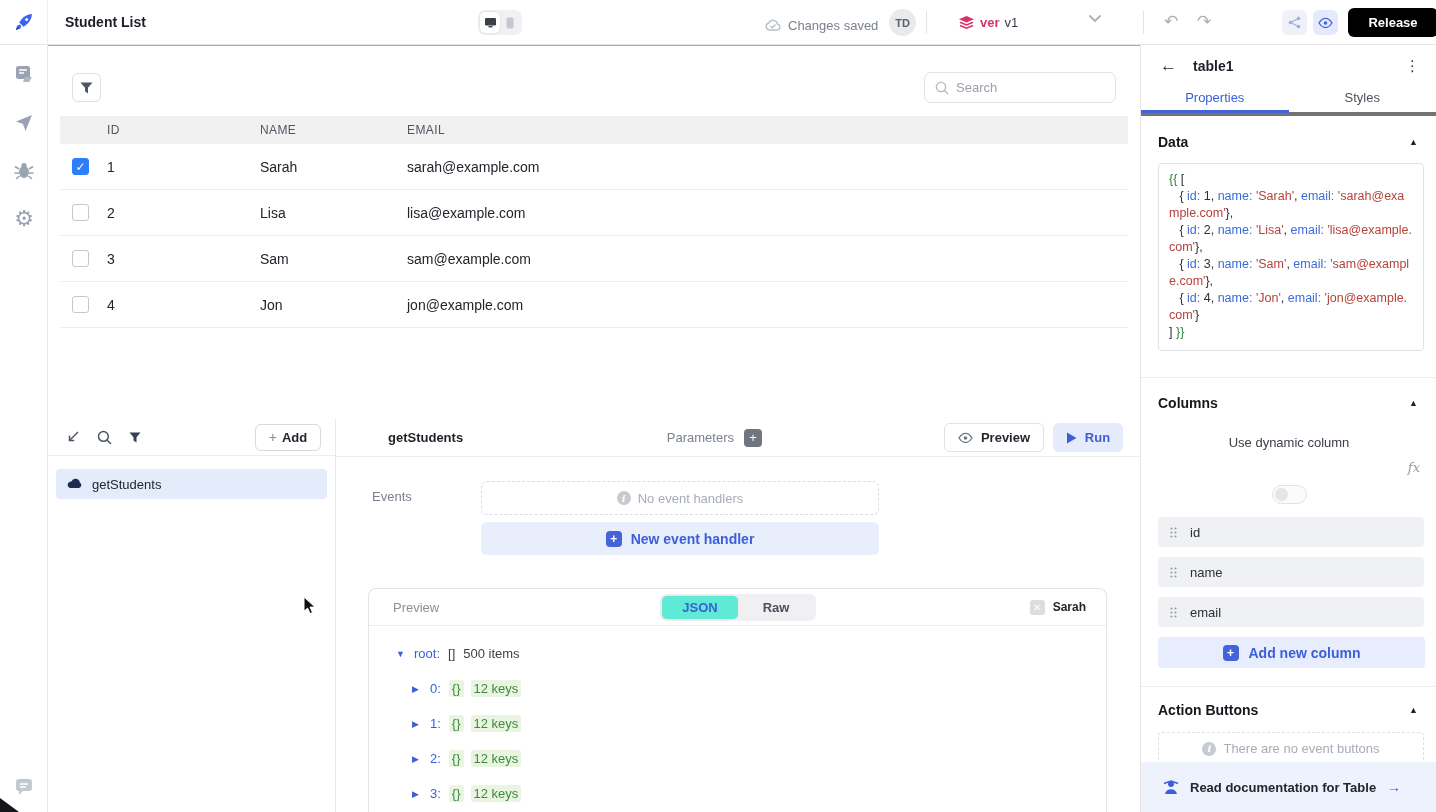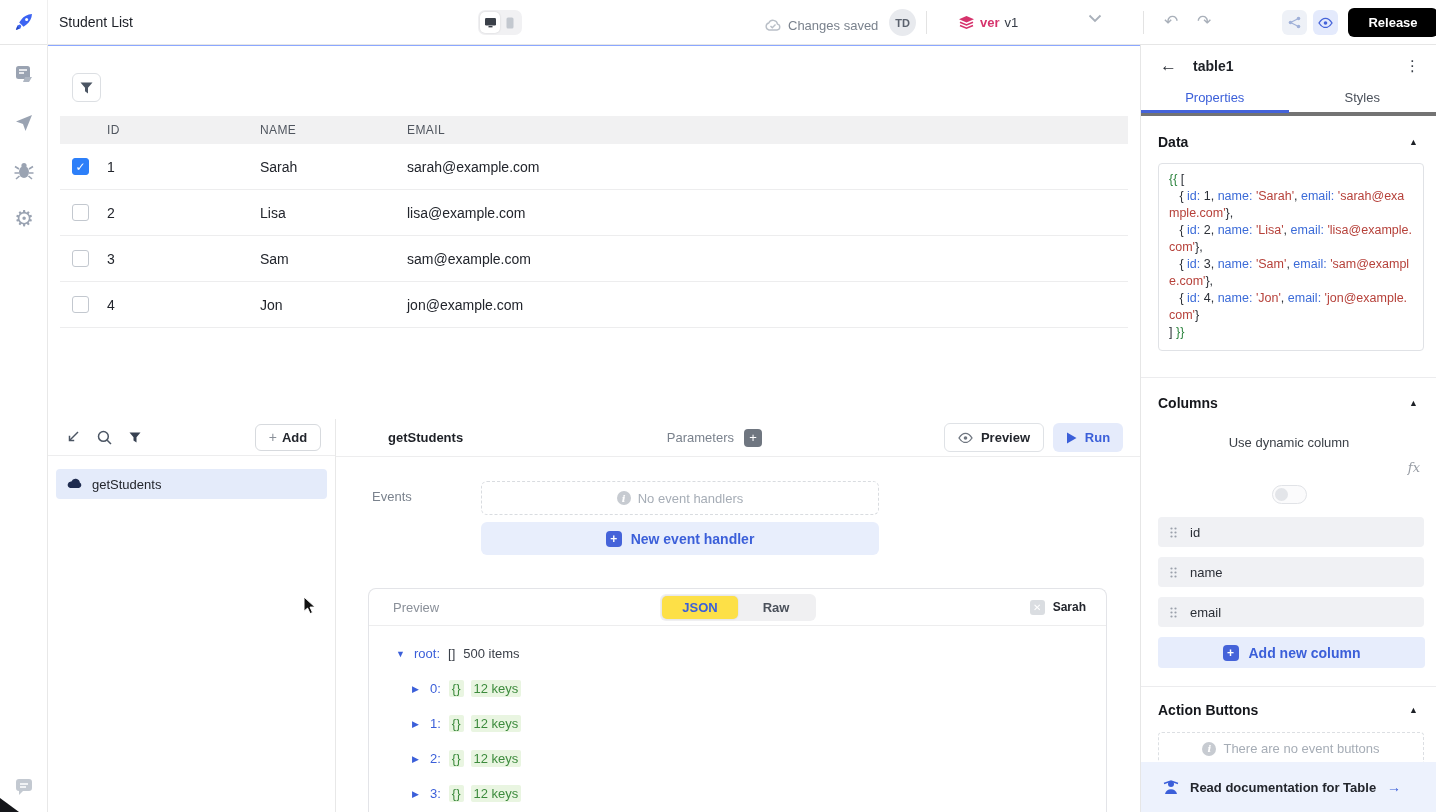--- a/index.html
+++ b/index.html
@@ -5,21 +5,21 @@
   * { margin:0; padding:0; box-sizing:border-box; }
   html,body { width:1436px; height:812px; overflow:hidden; background:#fff;
     font-family:"Liberation Sans","DejaVu Sans",sans-serif; color:#1f2430; }
   svg { display:block; }
 
   
   .topbar { position:absolute; left:0; top:0; width:1436px; height:45px; background:#fff;
     border-bottom:1px solid #e6e6e6; display:flex; align-items:center; z-index:5; }
   .logo-cell { width:48px; height:45px; display:flex; align-items:center; justify-content:center;
     border-right:1px solid #efefef; }
-  .app-title { font-size:14px; font-weight:400; margin-left:11px; color:#1c1f26; }
+  .app-title { font-size:14px; font-weight:700; margin-left:17px; color:#1c1f26; }
   .seg { position:absolute; left:478px; top:10px; width:44px; height:25px; background:#f1f1f3;
     border-radius:7px; display:flex; align-items:center; padding:2px; }
   .seg-cell { width:20px; height:21px; border-radius:5px; display:flex; align-items:center; justify-content:center; }
   .seg-cell.on { background:#fff; box-shadow:0 0 2px rgba(0,0,0,.15); }
   .status { position:absolute; left:764px; top:0; height:51px; display:flex; align-items:center; gap:7px;
     color:#7a828d; font-size:13px; }
   .avatar { position:absolute; left:889px; top:9px; width:27px; height:27px; border-radius:50%;
     background:#e8eaee; color:#5a616d; font-size:11px; font-weight:700; display:flex; align-items:center; justify-content:center; }
   .vsep { position:absolute; top:11px; width:1px; height:23px; background:#e3e3e3; }
   .vergrp { position:absolute; left:958px; top:0; height:44px; display:flex; align-items:center; gap:5px; font-size:13px; }
@@ -87,21 +87,21 @@
   .info-dot { width:14px; height:14px; border-radius:50%; background:#c7cbd1; color:#fff; font-size:10px;
     font-weight:700; display:flex; align-items:center; justify-content:center; font-family:"DejaVu Serif",serif; font-style:italic; }
   .pv-box { position:absolute; left:32px; top:169px; width:739px; height:224px; border:1px solid #e3e4e8;
     border-radius:8px 8px 0 0; border-bottom:none; background:#fff; }
   .pv-head { height:37px; border-bottom:1px solid #ededee; display:flex; align-items:center; padding:0 20px 0 24px; position:relative; }
   .pv-title { font-size:13px; color:#8a9099; }
   .pv-seg { position:absolute; left:291px; top:5px; width:156px; height:27px; background:#f0f0f2; border-radius:6px;
     display:flex; padding:2px; }
   .pv-seg .cell { flex:1; border-radius:5px; display:flex; align-items:center; justify-content:center;
     font-size:13px; font-weight:700; color:#4b515b; }
-  .pv-seg .cell.on { background:#fde047; color:#3b5fd9; box-shadow:0 0 2px rgba(0,0,0,.12); }
+  .pv-seg .cell.on { background:#5eead4; color:#3b5fd9; box-shadow:0 0 2px rgba(0,0,0,.12); }
   .clear { margin-left:auto; display:flex; align-items:center; gap:8px; font-size:12px; font-weight:700; color:#23262d; }
   .clear-ic { width:15px; height:15px; border-radius:3px; background:#dadde1; color:#fff; font-size:10px;
     display:flex; align-items:center; justify-content:center; }
   .tree { padding:17px 0 0 27px; font-size:13px; }
   .tree-row { display:flex; align-items:center; gap:8px; height:21px; margin-bottom:14px; }
   .tree-row.child { margin-left:16px; }
   .t-arrow { color:#3b5fd9; font-size:9px; width:10px; }
   .t-key { color:#3b5fd9; }
   .t-dark { color:#3a3f48; }
   .t-green { color:#3d8b3d; background:#e9f5e1; padding:1px 3px; border-radius:2px; }
@@ -250,20 +250,27 @@
   </div>
 
 </div>
 
 <div class="canvas">
   <div class="filter-btn">
     <svg width="13" height="12" viewBox="0 0 13 12">
       <path d="M0.5 0.5h12L8 5.8v5.7L5 9.2V5.8z" fill="#4b5563"></path>
     </svg>
   </div>
+  <div class="search">
+    <svg width="14" height="14" viewBox="0 0 14 14">
+      <circle cx="6" cy="6" r="4.6" fill="none" stroke="#b3bac2" stroke-width="1.4"></circle>
+        <path d="M9.5 9.5 13 13" stroke="#b3bac2" stroke-width="1.4"></path>
+    </svg>
+    <input placeholder="Search" style="">
+  </div>
   <div class="ttable">
     <div class="thead">
       <div class="tcell"></div>
       <div class="tcell">ID</div>
       <div class="tcell">NAME</div>
       <div class="tcell">EMAIL</div>
     </div>
     <div id="table-body">
         <div class="trow">
           <div class="tcell">

